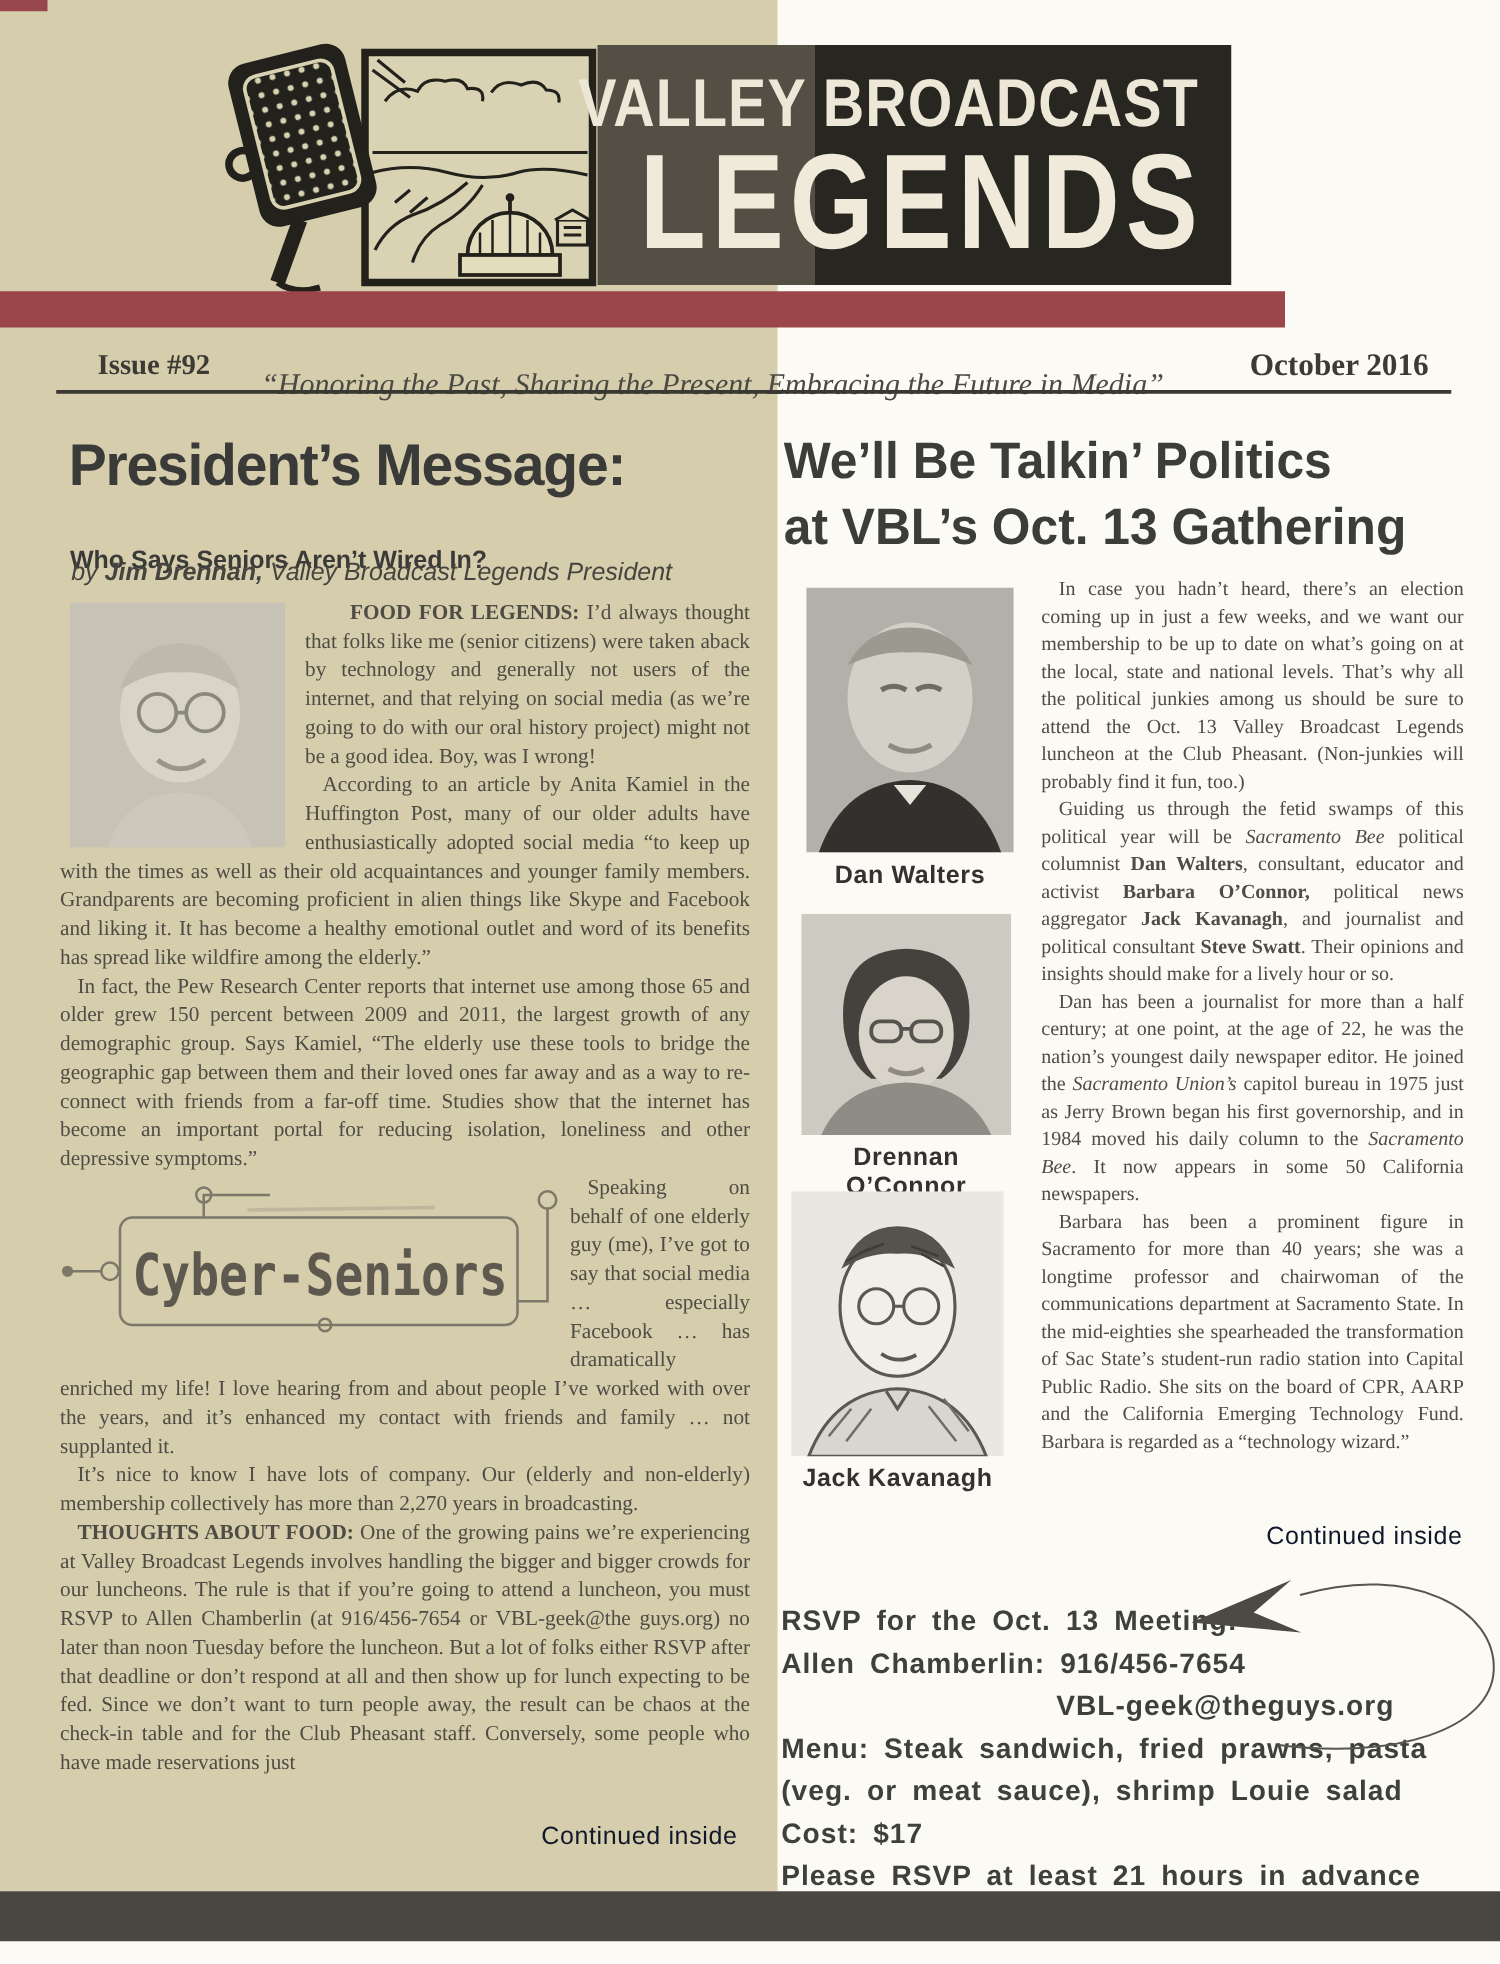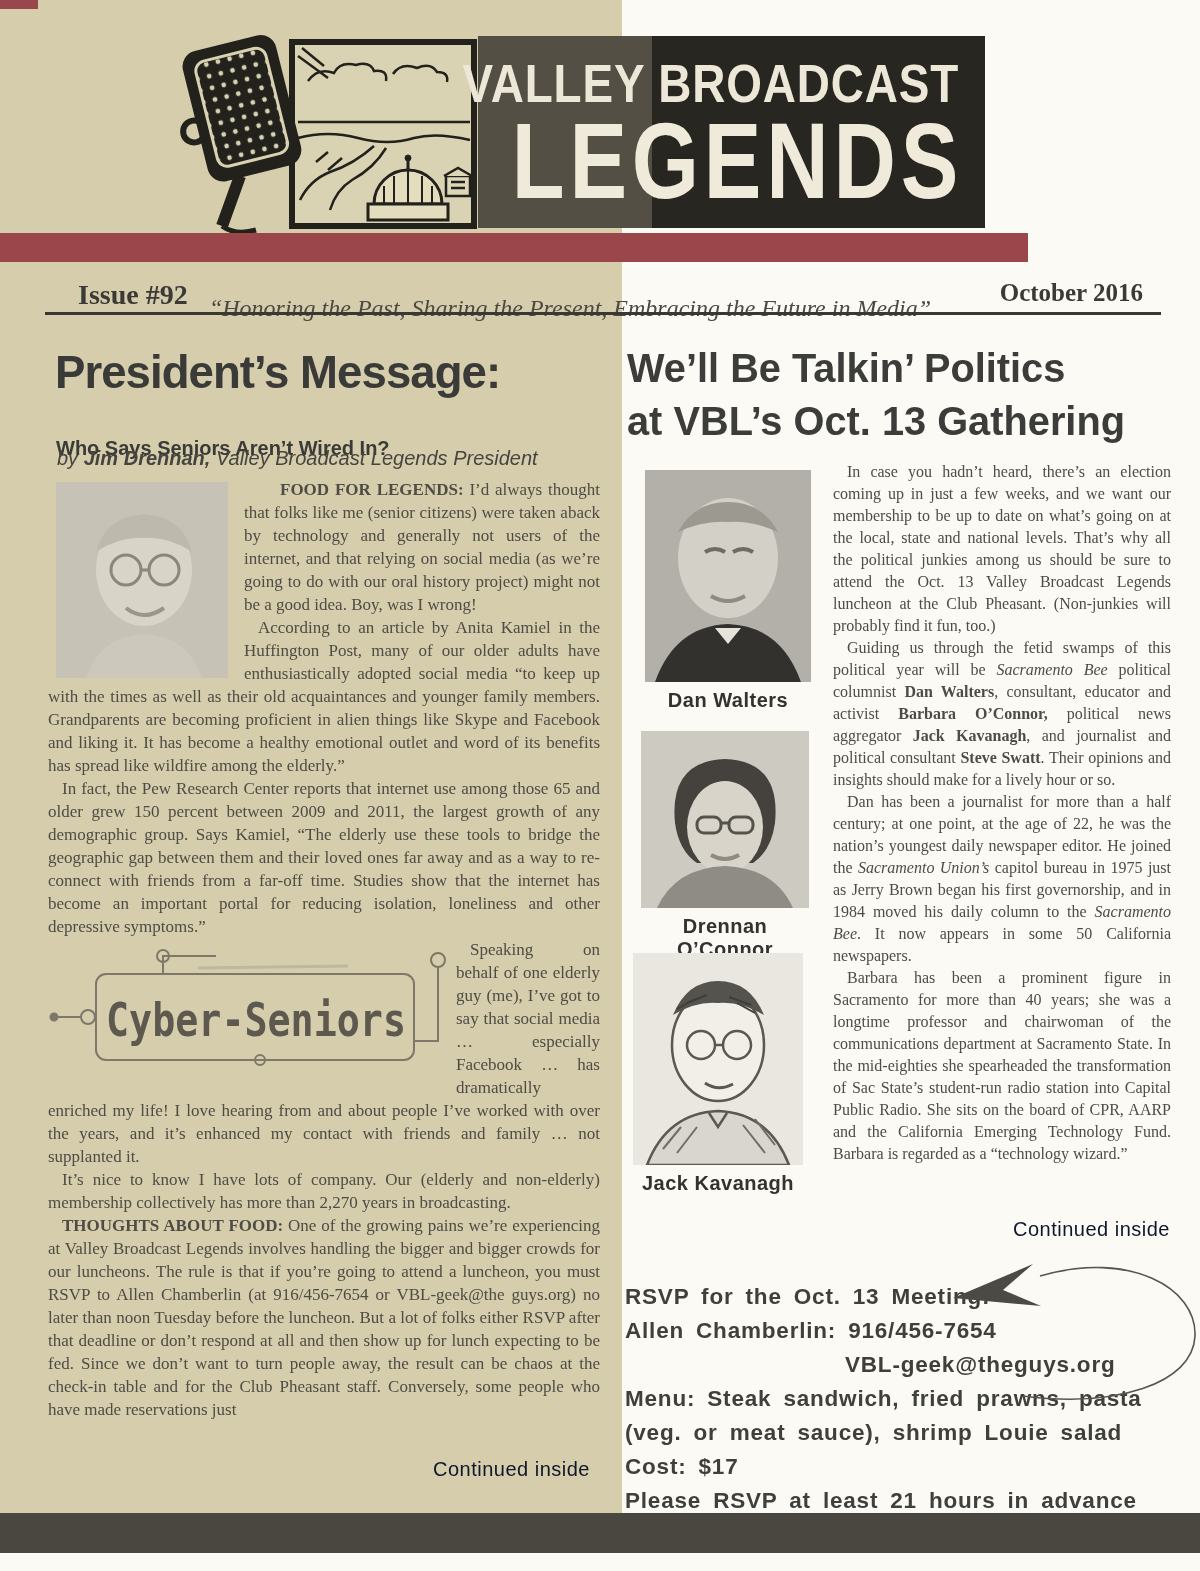--- a/index.html
+++ b/index.html
@@ -14,21 +14,21 @@
             background:linear-gradient(90deg,#544f45 0,#544f45 174px,#282621 174px);}
   .logo-line1{position:absolute;right:26px;top:16px;font-family:"Liberation Sans",sans-serif;
               font-weight:bold;font-size:54px;letter-spacing:1px;color:#ece7d6;
               transform:scaleX(.85);transform-origin:right;white-space:nowrap;}
   .logo-line2{position:absolute;right:22px;top:62px;font-family:"Liberation Sans",sans-serif;
               font-weight:bold;font-size:108px;letter-spacing:6px;color:#efead9;
               transform:scaleX(.80);transform-origin:right;white-space:nowrap;}
   .maroon-bar{position:absolute;left:0;top:233px;width:1028px;height:29px;background:#9a464b;}
 
   .issue-strip{position:absolute;left:0;top:279px;width:1200px;height:32px;color:#3b3a35;}
-  .issue-no{position:absolute;left:78px;top:0;font-weight:bold;font-size:28px;}
+  .issue-no{position:absolute;left:78px;top:0;font-weight:bold;font-size:23px;}
   .motto{position:absolute;left:200px;top:16px;width:740px;text-align:center;
          font-style:italic;font-size:24px;color:#4a4943;}
   .issue-date{position:absolute;right:57px;top:0;font-weight:bold;font-size:25px;}
   .header-rule{position:absolute;left:45px;top:312px;width:1116px;height:3px;background:#3a3833;}
 
   
   .l-title{position:absolute;left:55px;top:344px;font-family:"Liberation Sans",sans-serif;
            font-weight:bold;font-size:47px;letter-spacing:-1px;color:#3a3a38;
            transform:scaleX(.97);transform-origin:left;white-space:nowrap;}
   .l-sub{position:absolute;left:56px;top:402px;font-family:"Liberation Sans",sans-serif;

